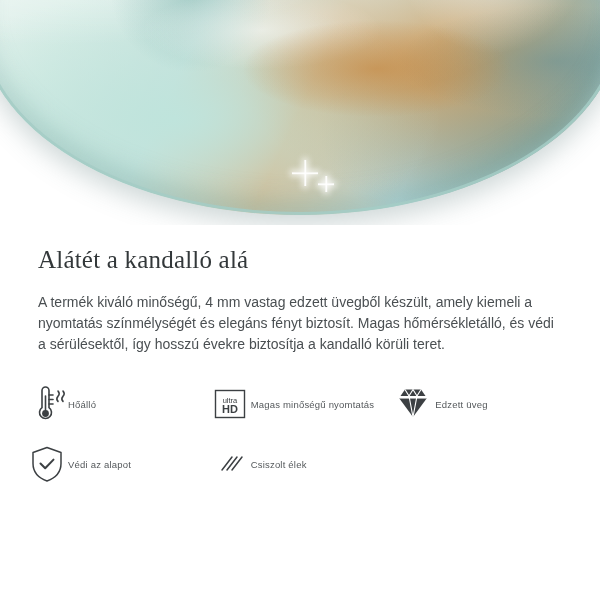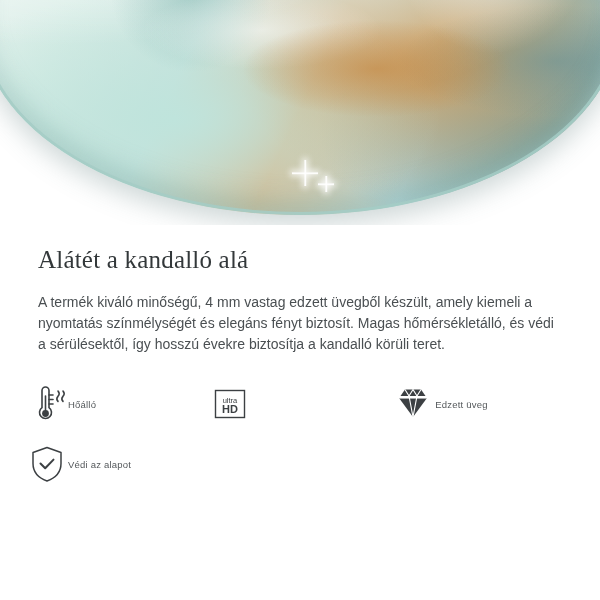--- a/index.html
+++ b/index.html
@@ -199,20 +199,21 @@
     </div>
 
     <div class="feature">
       <div class="feature-icon">
         <svg width="42" height="42" viewBox="0 0 42 42">
           <rect x="6.5" y="7.5" width="29" height="27" fill="none" stroke="#3c4043" stroke-width="1.4"></rect>
           <text x="21" y="19.5" text-anchor="middle" font-family="Liberation Sans, sans-serif" font-size="7.5" fill="#3c4043">ultra</text>
           <text x="21" y="30" text-anchor="middle" font-family="Liberation Sans, sans-serif" font-size="11" font-weight="bold" fill="#3c4043">HD</text>
         </svg>
       </div>
+      <div class="feature-label">Magas minőségű nyomtatás</div>
     </div>
 
     <div class="feature">
       <div class="feature-icon">
         <svg width="44" height="40" viewBox="0 0 44 40">
           <g fill="#3c4043">
             <path d="M8 14h28L22 33z"></path>
             <path d="M9.5 12 14 5.5h16L34.5 12z"></path>
           </g>
           <g stroke="#ffffff" stroke-width="1.1" fill="none">
@@ -229,16 +230,28 @@
     <div class="feature">
       <div class="feature-icon">
         <svg width="42" height="44" viewBox="0 0 42 44">
           <path d="M21 5.5 35 10.5v11c0 9-6 14.6-14 17.5-8-2.9-14-8.5-14-17.5v-11z" fill="none" stroke="#3c4043" stroke-width="1.5" stroke-linejoin="round"></path>
           <path d="M14.5 21.5 19.2 26.3 27.5 17.6" fill="none" stroke="#3c4043" stroke-width="2" stroke-linecap="round" stroke-linejoin="round"></path>
         </svg>
       </div>
       <div class="feature-label">Védi az alapot</div>
     </div>
 
+    <div class="feature">
+      <div class="feature-icon">
+        <svg width="42" height="40" viewBox="0 0 42 40">
+          <g stroke="#3c4043" stroke-width="1.5" stroke-linecap="round">
+            <line x1="13" y1="26" x2="23" y2="13"></line>
+            <line x1="18" y1="26" x2="28" y2="13"></line>
+            <line x1="23" y1="26" x2="33" y2="13"></line>
+          </g>
+        </svg>
+      </div>
+      <div class="feature-label">Csiszolt élek</div>
+    </div>
 
 
   </div>
 </div>
 
 </body></html>

